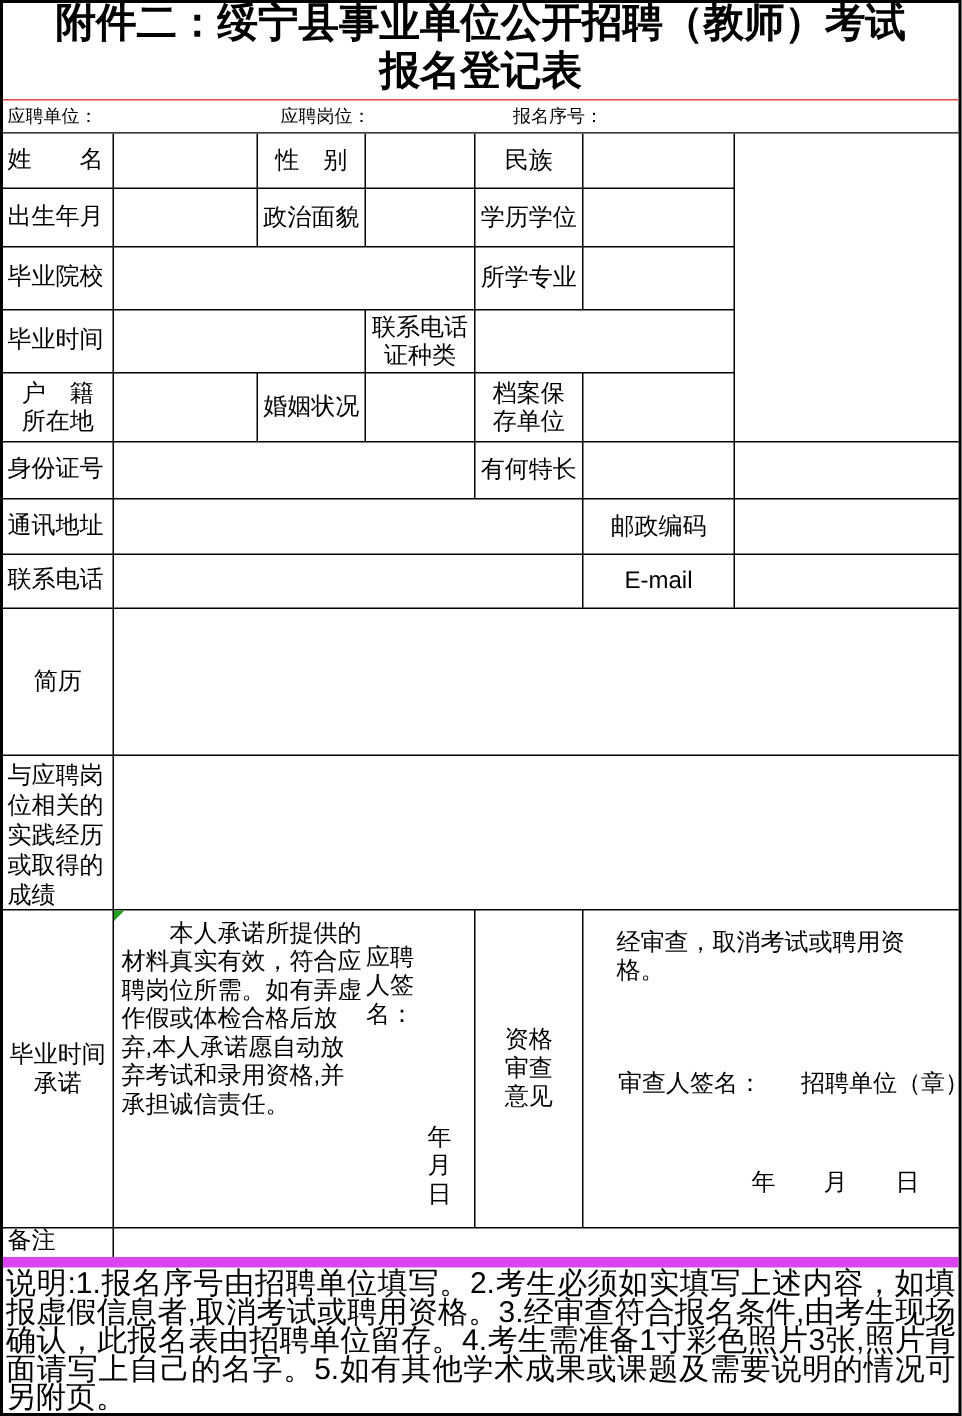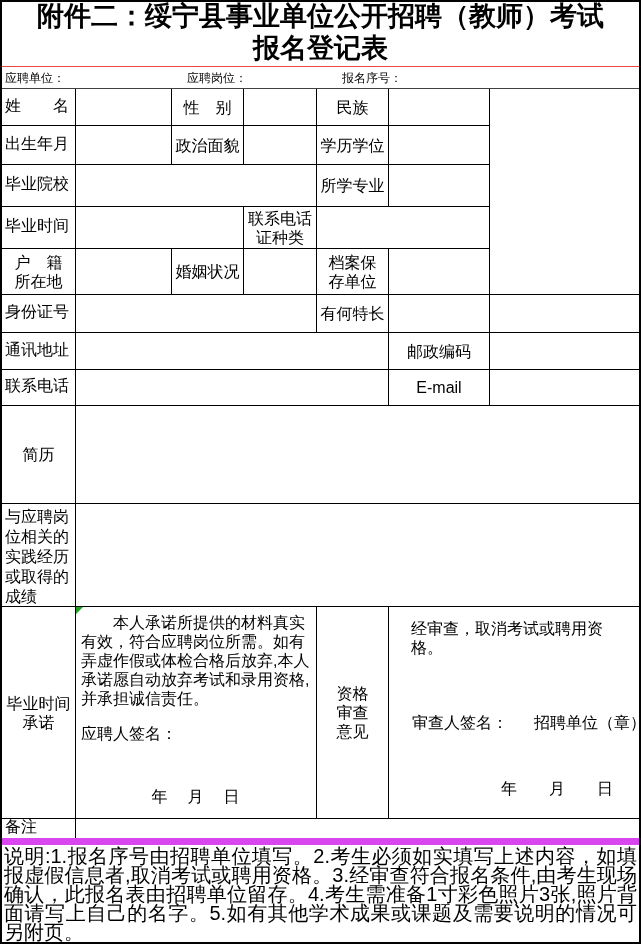--- a/index.html
+++ b/index.html
@@ -8,21 +8,21 @@
   .title{height:68px;border-bottom:1px solid #ef4444;display:flex;align-items:center;justify-content:center;text-align:center;font-weight:bold;font-size:27px;line-height:32px;white-space:pre-line;font-family:Liberation Mono, monospace;}
   .meta{height:32px;border-bottom:1px solid #404040;position:relative;font-size:12px;}
   .meta span{position:absolute;top:50%;transform:translateY(-50%);white-space:nowrap;}
   .meta .m1{left:3px;}
   .meta .m2{left:185px;}
   .meta .m3{left:340px;}
   .grid{flex:1;display:grid;grid-template-columns:73px 95px 71px 72px 71px 100px 1fr;grid-template-rows:36px 38px 41px 41px 45px 37px 36px 35px 97px 102px 211px 1fr;gap:1px;background:#000;}
   .c{background:#fff;display:flex;align-items:center;justify-content:center;text-align:center;white-space:pre-line;font-size:16px;line-height:19px;overflow:hidden;}
   .lft{justify-content:flex-start;text-align:left;padding-left:3px;font-family:Liberation Mono, monospace;}
   .top5{align-items:flex-start;padding-top:4px;}
-  .pledge{flex-direction:column;align-items:stretch;justify-content:flex-start;text-align:left;padding:6px 4px 6px 5px;position:relative;}
+  .pledge{flex-direction:row;align-items:stretch;justify-content:flex-start;text-align:left;padding:6px 4px 6px 5px;position:relative;}
   .pledge .marker{position:absolute;top:0;left:0;width:0;height:0;border-top:7px solid #1fa11f;border-right:7px solid transparent;}
   .pledge .sig{margin-top:16px;}
   .pledge .pdate{margin-top:auto;text-align:center;padding-bottom:6px;letter-spacing:2px;}
   .review{flex-direction:column;align-items:stretch;justify-content:flex-start;text-align:left;padding:12px 8px 12px 10px;}
   .review .rtext{padding-left:12px;}
   .review .rsign{margin-top:56px;display:flex;gap:26px;white-space:nowrap;margin-left:13px;}
   .review .rdate{margin-top:auto;align-self:flex-end;padding:0 18px 8px 0;white-space:nowrap;}
   .notes{border-top:7px solid #d946ef;flex:0 0 auto;padding:2px 2px 0 2px;font-size:20px;line-height:19px;text-align:justify;}
   .exp{line-height:20px;}
 </style>

